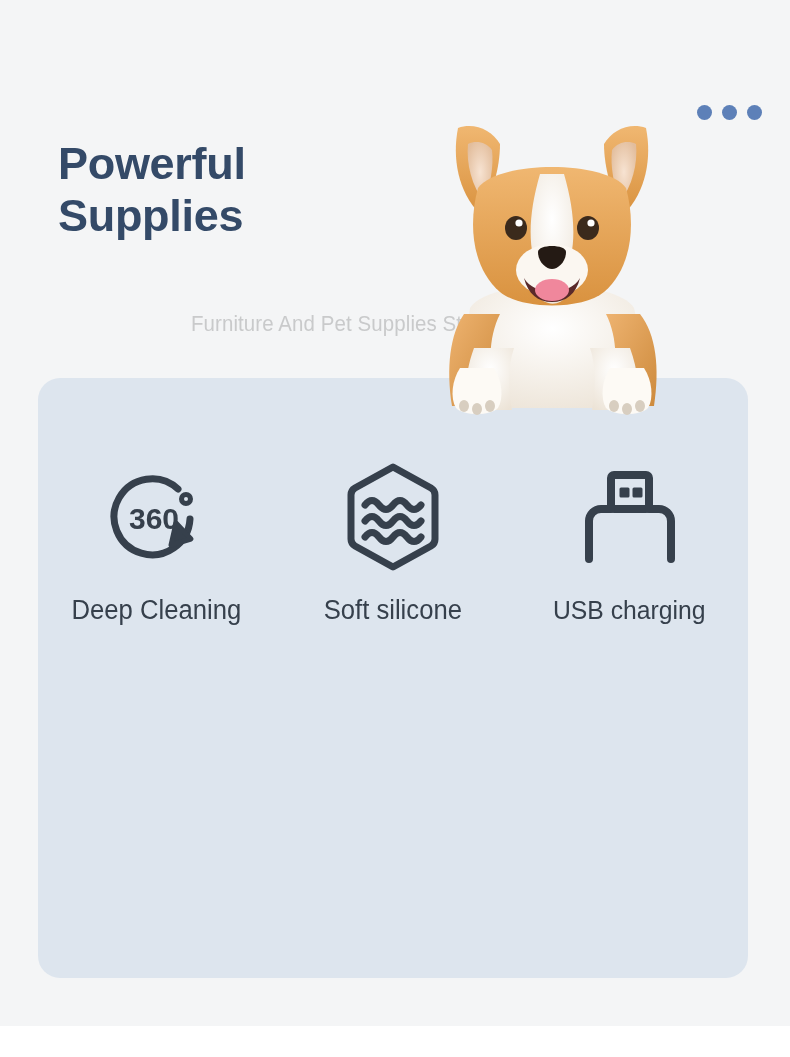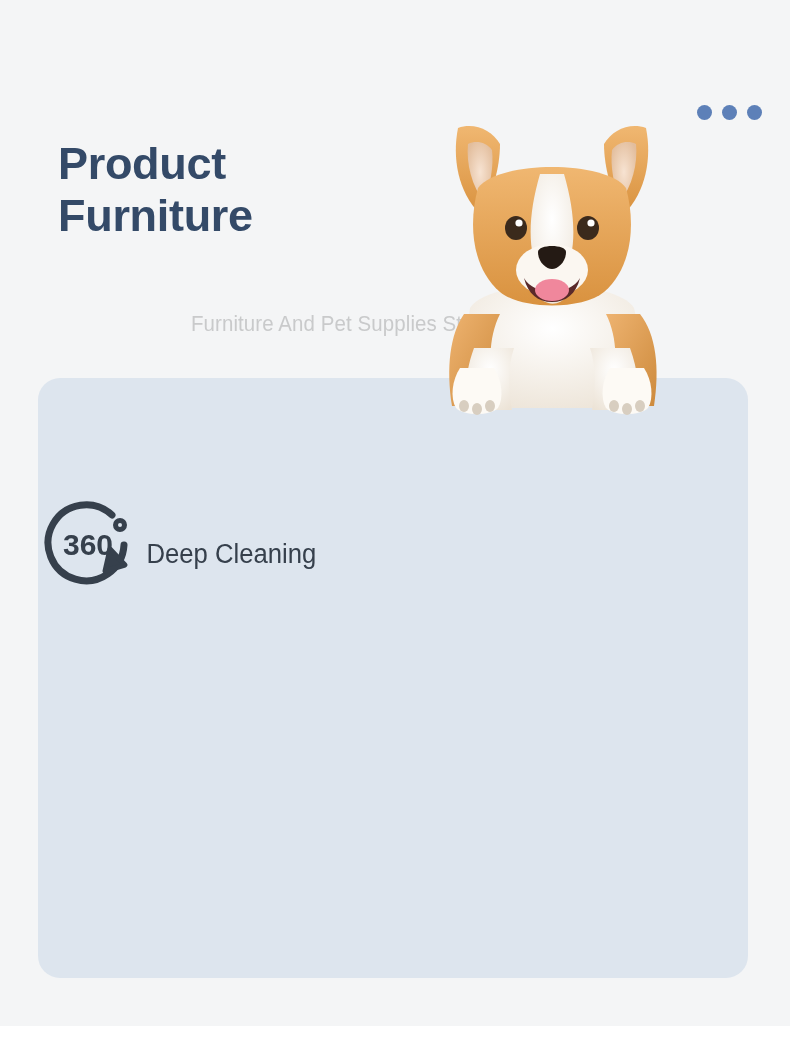--- a/index.html
+++ b/index.html
@@ -84,20 +84,21 @@
     width: 710px;
     height: 600px;
     display: grid;
     grid-template-columns: repeat(3, 1fr);
     grid-template-rows: repeat(2, 1fr);
     padding-top: 20px;
     box-sizing: border-box;
   }
   .cell {
     display: flex;
+    flex-direction: column;
     align-items: center;
     justify-content: center;
   }
   .cell .ico {
     height: 112px;
     display: flex;
     align-items: center;
     justify-content: center;
   }
   .cell .lbl {
@@ -126,22 +127,22 @@
 
 <div class="page">
 
   <div class="dots">
     <span class="dot"></span>
     <span class="dot"></span>
     <span class="dot"></span>
   </div>
 
   <div class="heading">
-    <span class="l1">Product</span>
-    <span class="l2">Furniture</span>
+    <span class="l1">Powerful</span>
+    <span class="l2">Supplies</span>
   </div>
 
   <div class="subtitle">Furniture And Pet Supplies Store Store</div>
 
   <div class="card"></div>
 
   <div class="dog">
     <svg width="244" height="300" viewBox="0 0 244 300" xmlns="http://www.w3.org/2000/svg">
       <defs>
         <linearGradient id="furA" x1="0" y1="0" x2="0" y2="1">
@@ -212,19 +213,42 @@
           <path d="M74 22 a38 38 0 1 0 12 30"></path>
           <path d="M72 56 l15 16 l-20 6 z" fill="#36404c" stroke-width="5"></path>
           <text x="50" y="62" font-family="Liberation Sans, sans-serif" font-size="30" font-weight="bold" fill="#36404c" stroke="none" text-anchor="middle">360</text>
           <circle cx="82" cy="32" r="4.5" stroke-width="5"></circle>
         </svg>
       </div>
       <div class="lbl">Deep Cleaning</div>
     </div>
 
 
-
-
+    <div class="cell cell-3">
+      <div class="ico">
+        <svg width="100" height="112" viewBox="0 0 100 112" fill="none" stroke="#36404c" stroke-width="7" stroke-linecap="round" stroke-linejoin="round">
+          <path d="M50 6 L88 27 a8 8 0 0 1 4 7 v44 a8 8 0 0 1 -4 7 L50 106 L12 85 a8 8 0 0 1 -4 -7 V34 a8 8 0 0 1 4 -7 z"></path>
+          <path d="M22 44 q7 -9 14 0 t14 0 t14 0 t14 0"></path>
+          <path d="M22 60 q7 -9 14 0 t14 0 t14 0 t14 0"></path>
+          <path d="M22 76 q7 -9 14 0 t14 0 t14 0 t14 0"></path>
+        </svg>
+      </div>
+      <div class="lbl">Soft silicone</div>
+    </div>
+
+
+    <div class="cell cell-5">
+      <div class="ico">
+        <svg width="98" height="100" viewBox="0 0 98 100" fill="none" stroke="#36404c" stroke-width="8" stroke-linecap="round" stroke-linejoin="round">
+          <rect x="30" y="8" width="38" height="34" rx="3"></rect>
+          <path d="M30 42 H20 a12 12 0 0 0 -12 12 v38"></path>
+          <path d="M68 42 h10 a12 12 0 0 1 12 12 v38"></path>
+          <rect x="40" y="22" width="7" height="7" fill="#36404c" stroke-width="3"></rect>
+          <rect x="53" y="22" width="7" height="7" fill="#36404c" stroke-width="3"></rect>
+        </svg>
+      </div>
+      <div class="lbl">USB charging</div>
+    </div>
 
   </div>
 
   <div class="white-strip"></div>
 </div>
 
 </body></html>

